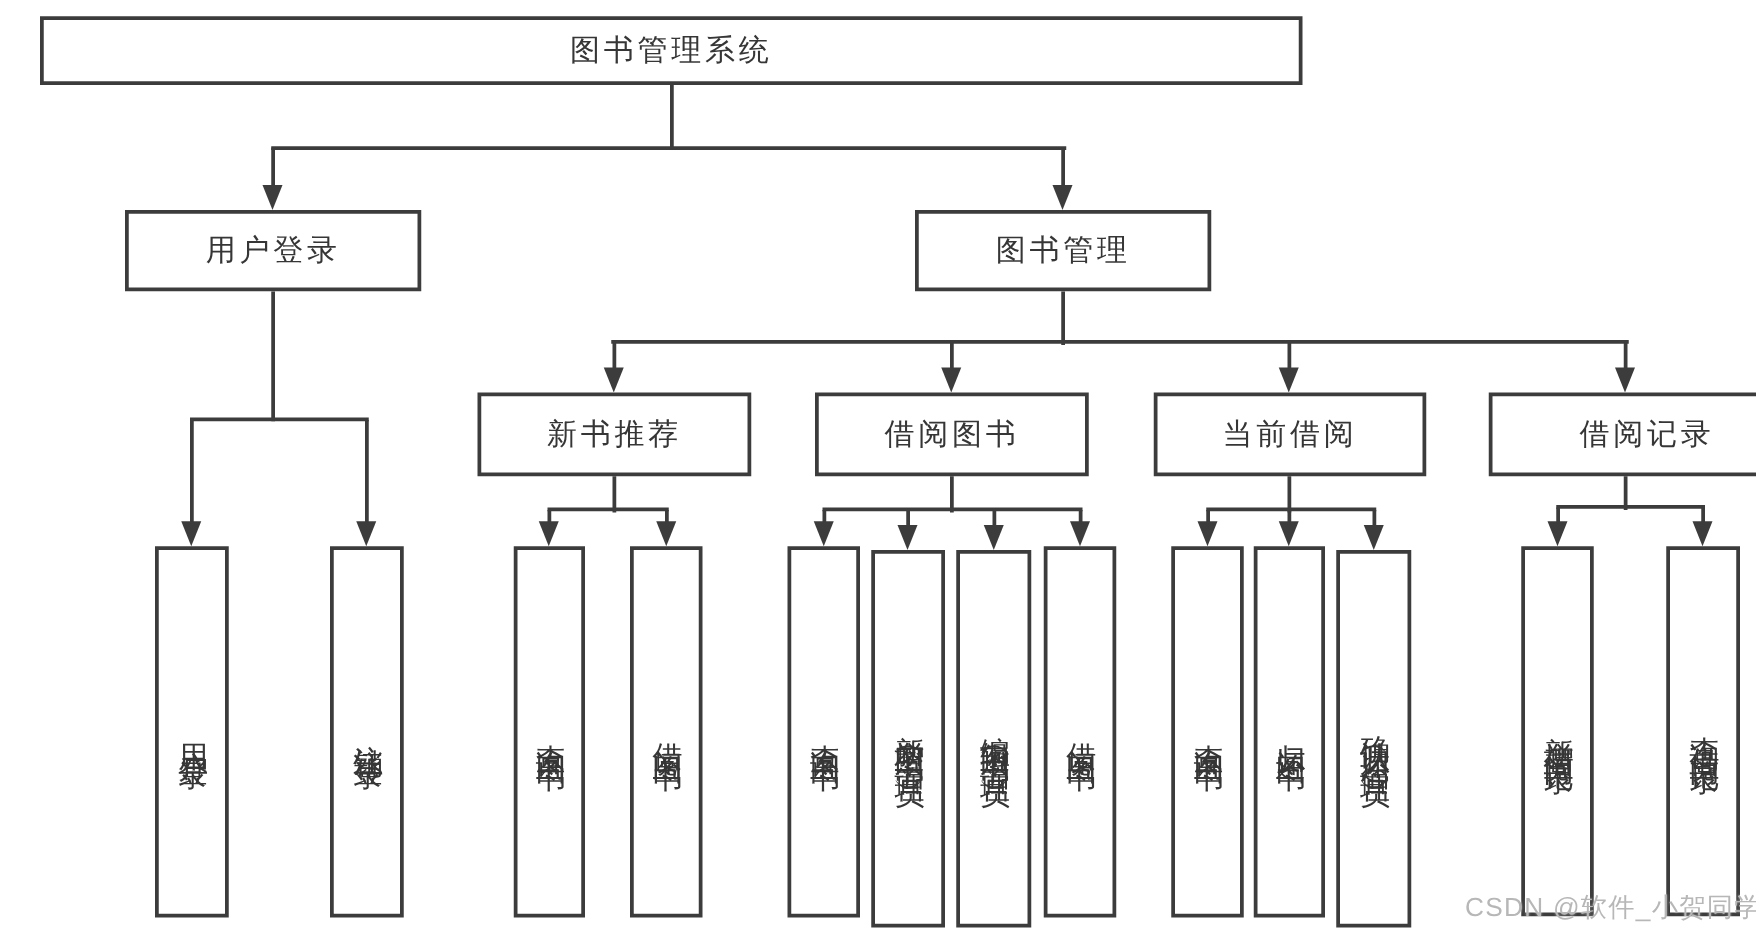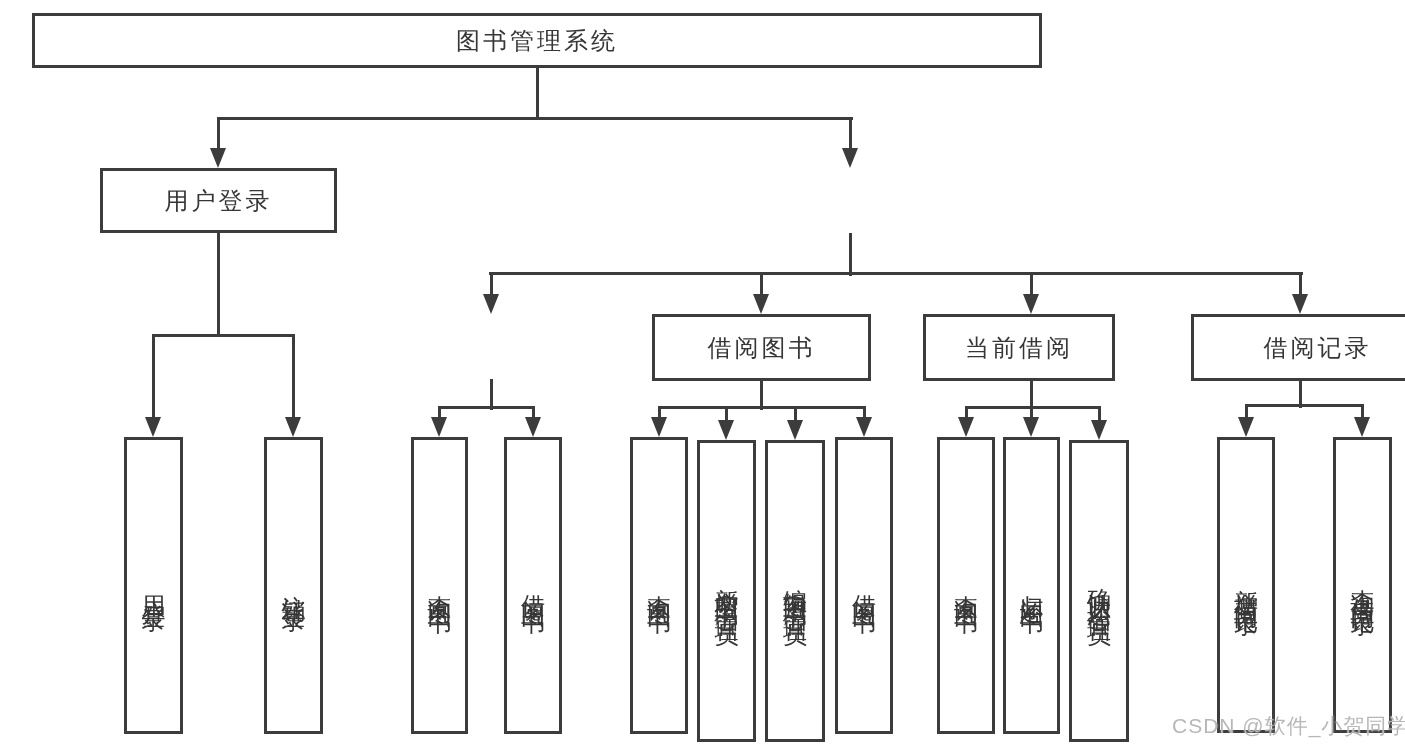--- a/index.html
+++ b/index.html
@@ -65,25 +65,31 @@
 
 <div class="canvas">
 
   <div class="box" style="left:12px;top:13px;width:1010px;height:55px">
     <span class="lbl">图书管理系统</span>
   </div>
 
   <div class="box" style="left:80px;top:168px;width:237px;height:65px">
     <span class="lbl">用户登录</span>
   </div>
+  <div class="box" style="left:712px;top:168px;width:237px;height:65px">
+    <span class="lbl">图书管理</span>
+  </div>
 
+  <div class="box" style="left:362px;top:314px;width:219px;height:67px">
+    <span class="lbl">新书推荐</span>
+  </div>
   <div class="box" style="left:632px;top:314px;width:219px;height:67px">
     <span class="lbl">借阅图书</span>
   </div>
-  <div class="box" style="left:903px;top:314px;width:192px;height:67px">
+  <div class="box" style="left:903px;top:314px;width:218px;height:67px">
     <span class="lbl">当前借阅</span>
   </div>
   <div class="box" style="left:1171px;top:314px;width:253px;height:67px">
     <span class="lbl">借阅记录</span>
   </div>
 
   <div class="box vert" style="left:104px;top:437px;width:59px;height:297px">
     <span class="lbl">用户登录</span>
   </div>
   <div class="box vert" style="left:244px;top:437px;width:59px;height:297px">

